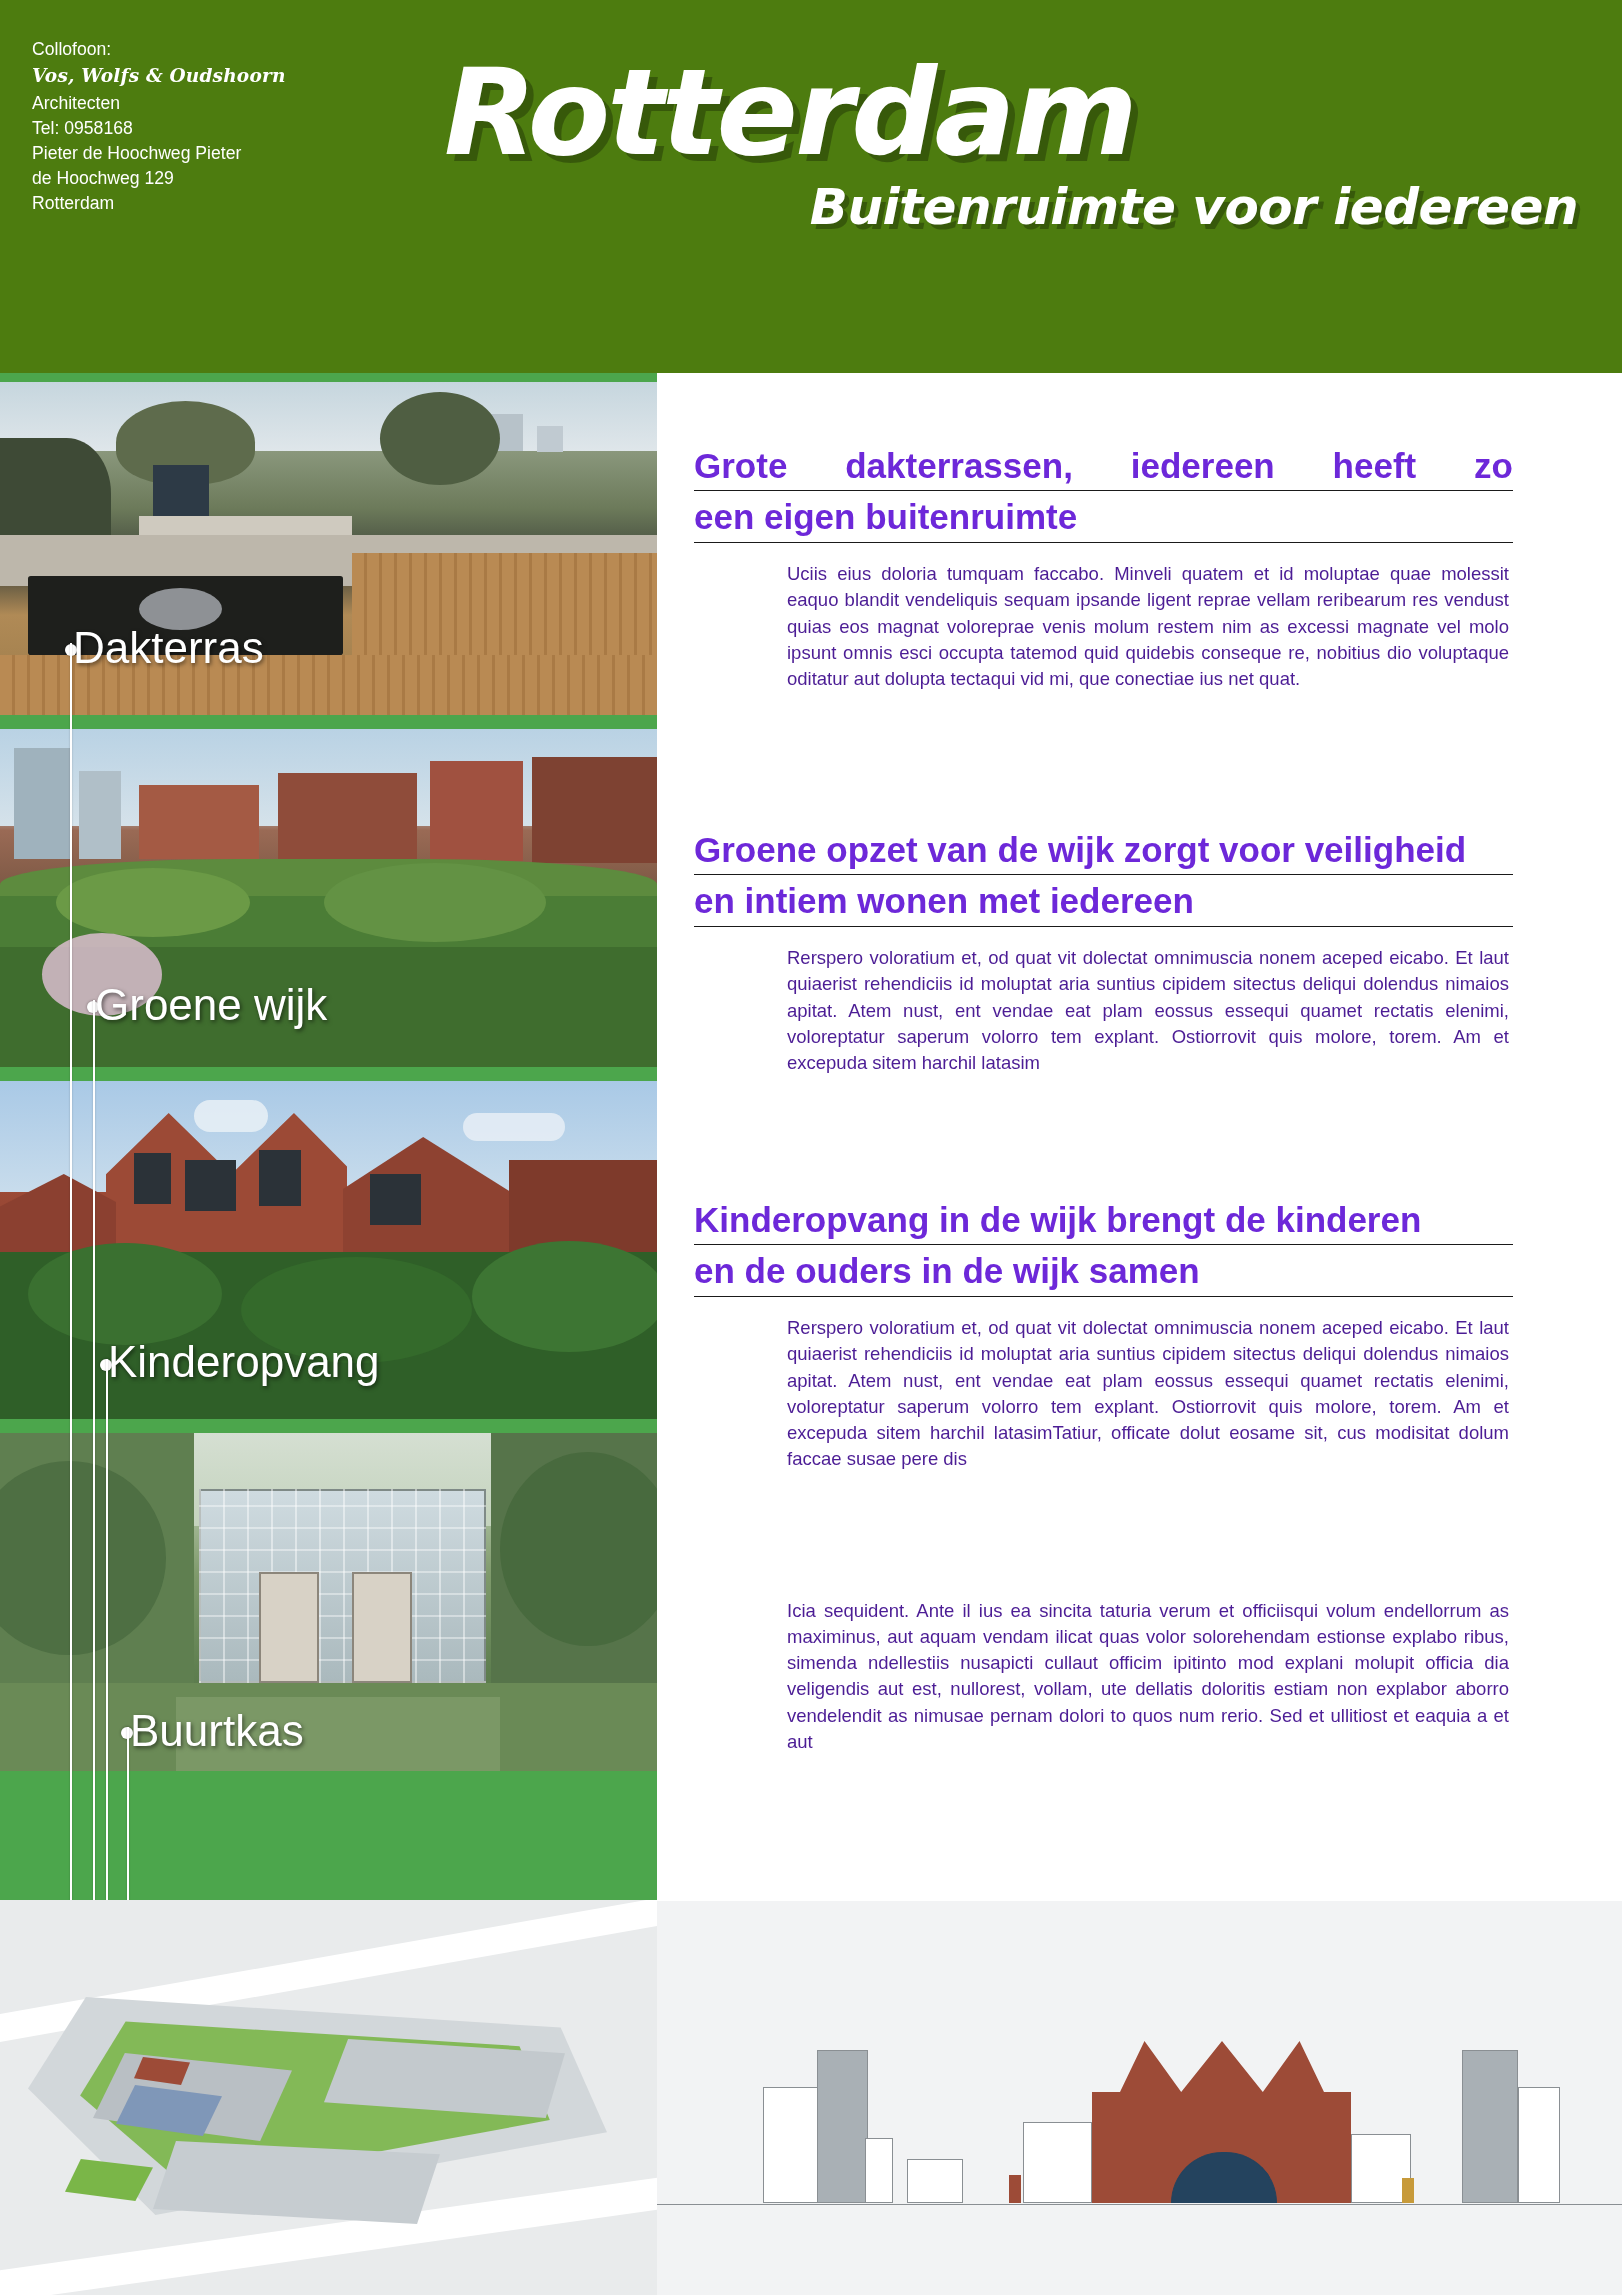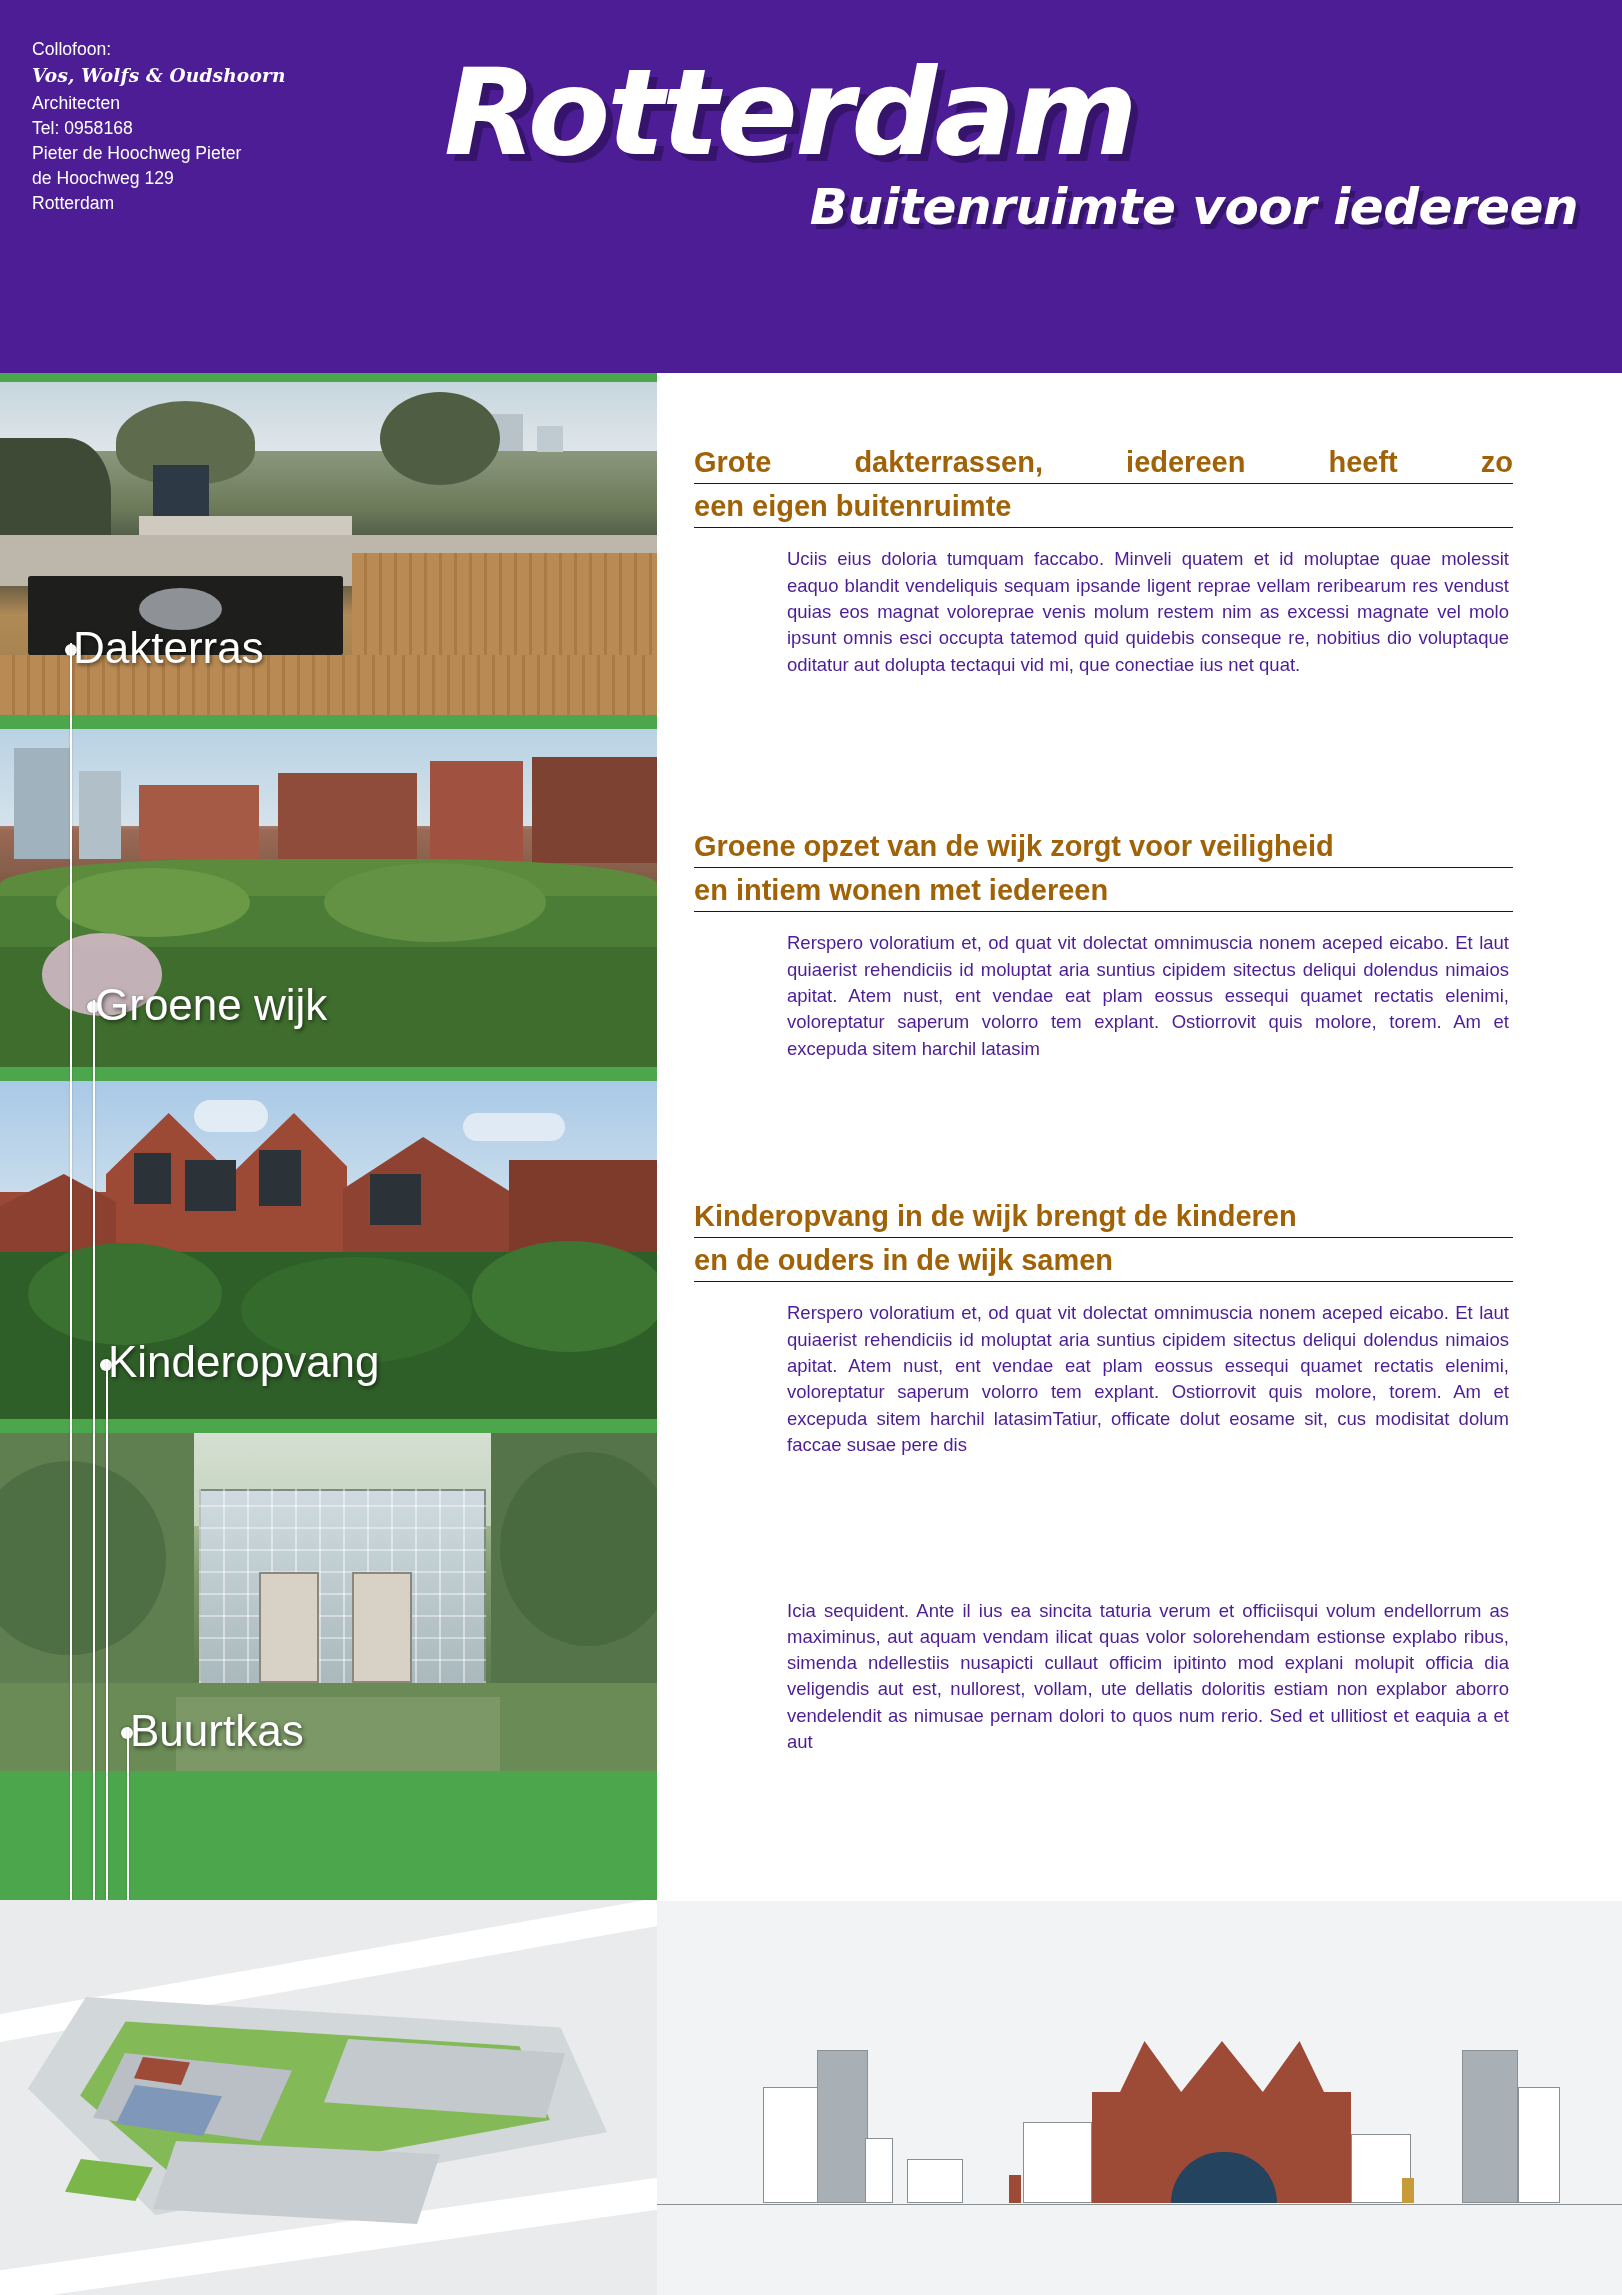--- a/index.html
+++ b/index.html
@@ -12,21 +12,21 @@
     overflow: hidden;
     position: relative;
   }
 
   
   .header {
     position: absolute;
     left: 0; top: 0;
     width: 1623px;
     height: 373px;
-    background: #4c1d95;
+    background: #4d7c0f;
     overflow: hidden;
   }
   .colofon {
     position: absolute;
     left: 32px; top: 37px;
     width: 287px;
     color: #ffffff;
     font-size: 17.6px;
     line-height: 1.42;
   }
@@ -156,22 +156,22 @@
   .rightcol {
     position: absolute;
     left: 657px; top: 373px;
     width: 966px;
     height: 1528px;
     background: #ffffff;
   }
   .section { position: absolute; left: 37px; width: 819px; }
   .sec-head {
     font-family: "Liberation Sans", sans-serif;
-    font-size: 29px;
-    color: #a16207;
+    font-size: 35px;
+    color: #6d28d9;
     line-height: 1.22;
     margin: 0 0 12px 0;
   }
   .sec-head .line {
     display: block;
     border-bottom: 1.4px solid #1a1a1a;
     padding-bottom: 2.8px;
     margin-bottom: 4.6px;
   }
   .sec-head .line.just { text-align: justify; text-align-last: justify; }

